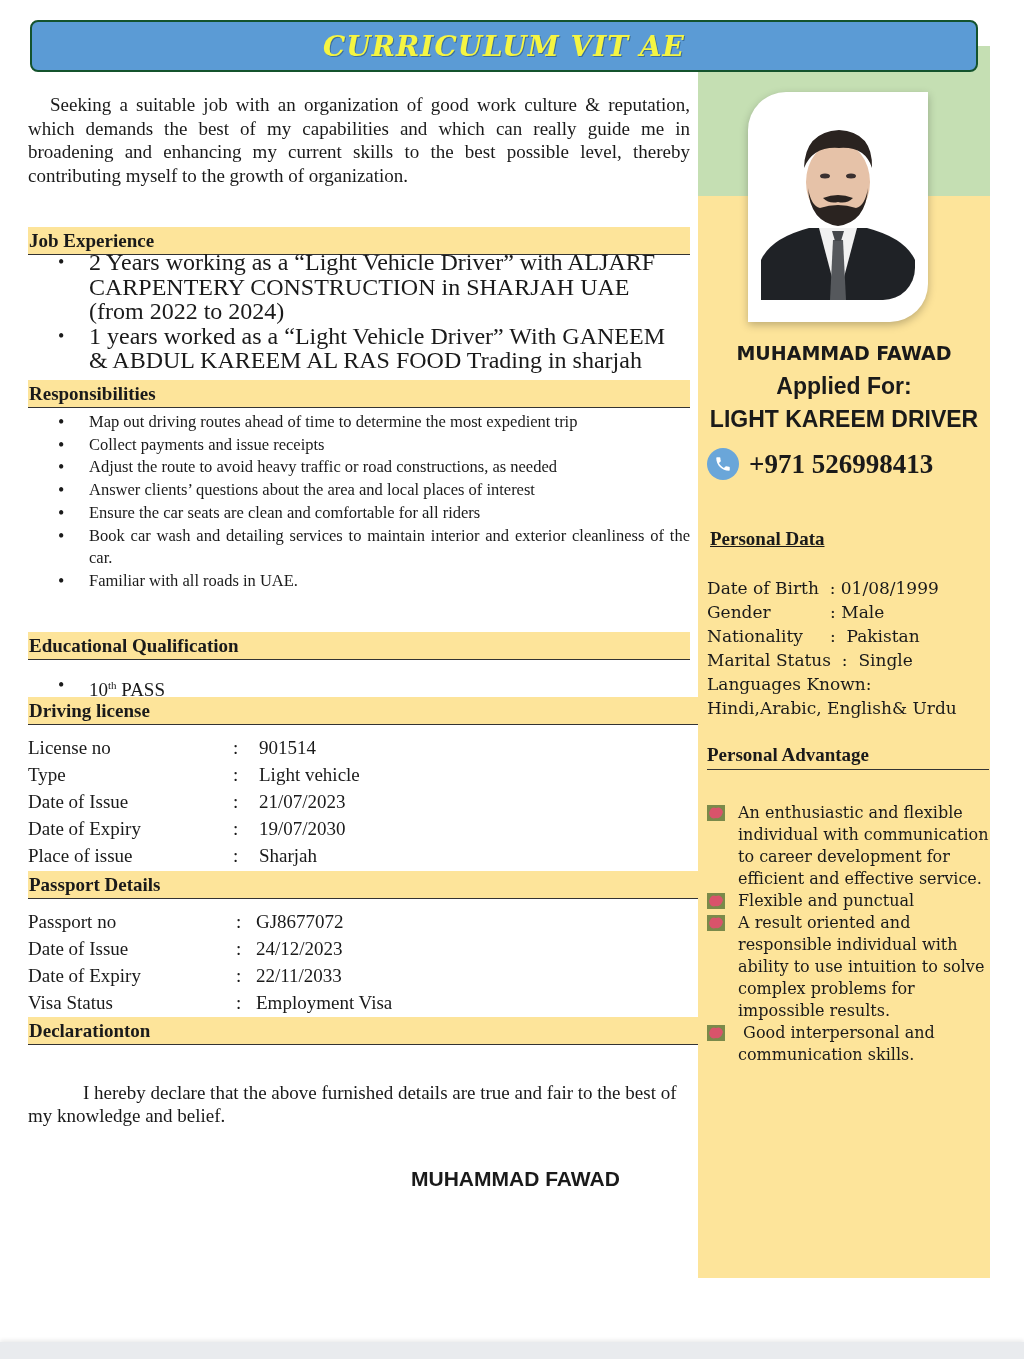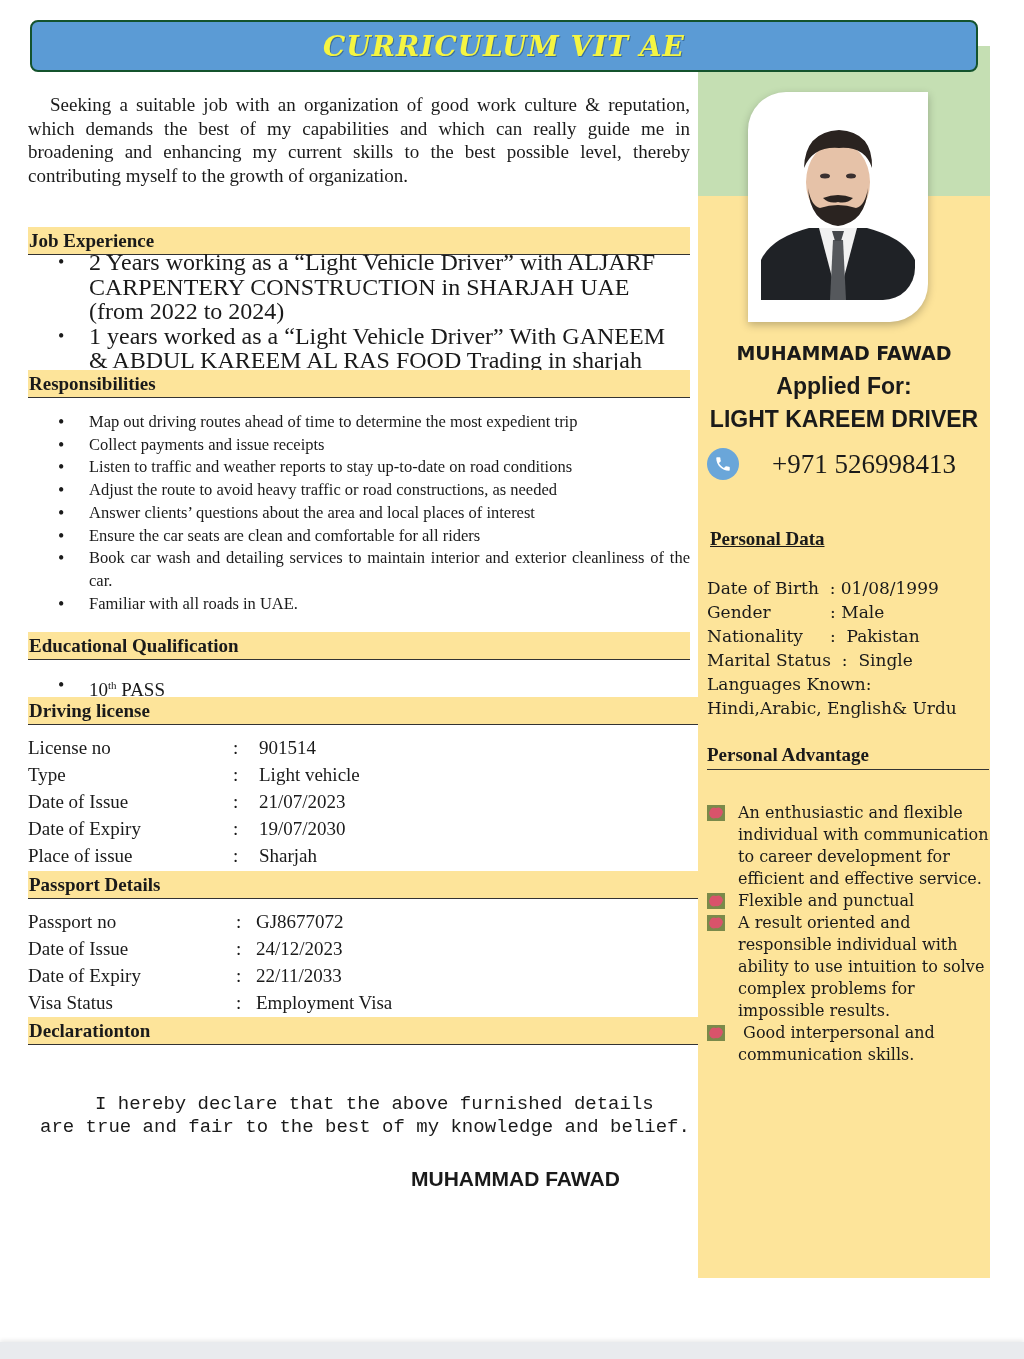--- a/index.html
+++ b/index.html
@@ -73,21 +73,21 @@
     overflow:hidden;
   }
   .photo-frame .ph {
     position:absolute; left:13px; top:18px; width:154px; height:190px;
     background:#ffffff; overflow:hidden; border-radius:0 0 32px 0;
   }
 
   .side-name { position:absolute; left:698px; top:342px; width:292px; text-align:center; font-family:"DejaVu Sans", sans-serif; font-weight:bold; font-size:19px; }
   .side-applied { position:absolute; left:698px; top:373px; width:292px; text-align:center; font-family:"Liberation Sans", sans-serif; font-weight:bold; font-size:23px; }
   .side-role { position:absolute; left:698px; top:406px; width:292px; text-align:center; font-family:"Liberation Sans", sans-serif; font-weight:bold; font-size:23px; }
-  .side-phone { position:absolute; left:707px; top:448px; display:flex; align-items:center; font-family:"Liberation Serif", serif; font-weight:normal; font-size:27px;gap:23px; }
+  .side-phone { position:absolute; left:707px; top:448px; display:flex; align-items:center; font-family:"Liberation Serif", serif; font-weight:bold; font-size:27px; }
   .phone-icon { width:32px; height:32px; border-radius:50%; background:#6aa6d9; display:inline-flex; align-items:center; justify-content:center; margin-right:10px; }
 
   .side-head-pd { position:absolute; left:710px; top:528px; font-weight:bold; font-size:19px; text-decoration:underline; }
   .pd { position:absolute; left:707px; top:576px; font-family:"DejaVu Serif", serif; font-size:17px; line-height:24px; }
   .pd .row { display:flex; white-space:nowrap; }
 
   .side-head-pa { position:absolute; left:707px; top:742px; width:282px; height:28px; border-bottom:1.5px solid #333; font-weight:bold; font-size:19px; line-height:26px; box-sizing:border-box; }
   .adv { position:absolute; left:707px; top:802px; width:282px; margin:0; padding:0; list-style:none; font-family:"DejaVu Serif", serif; font-size:16px; line-height:22px; }
   .adv li { position:relative; padding-left:31px; }
   .adv .flower { position:absolute; left:0; top:3px; width:18px; height:16px; }
@@ -105,25 +105,24 @@
 </div>
 
 <p class="objective" style="margin:0;">Seeking a suitable job with an organization of good work culture &amp; reputation, which demands the best of my capabilities and which can really guide me in broadening and enhancing my current skills to the best possible level, thereby contributing myself to the growth of organization.</p>
 
 <div class="section-head" style="top:211px;margin-top:16px;">Job Experience</div>
 <ul class="bul jobs">
   <li>2 Years working as a “Light Vehicle Driver” with ALJARF CARPENTERY CONSTRUCTION  in SHARJAH UAE (from 2022 to 2024)</li>
   <li>1  years worked as a “Light Vehicle Driver”  With GANEEM &amp; ABDUL KAREEM AL RAS FOOD Trading in  sharjah</li>
 </ul>
 
-<div class="section-head" style="top:370px;">Responsibilities</div>
+<div class="section-head" style="top:380px;">Responsibilities</div>
 <ul class="bul resp">
   <li>Map out driving routes ahead of time to determine the most expedient trip</li>
   <li>Collect payments and issue receipts</li>
-  <li>Listen to traffic and weather reports to stay up-to-date on road conditions</li>
   <li>Adjust the route to avoid heavy traffic or road constructions, as needed</li>
   <li>Answer clients’ questions about the area and local places of interest</li>
   <li>Ensure the car seats are clean and comfortable for all riders</li>
   <li>Book car wash and detailing services to maintain interior and exterior cleanliness of the car.</li>
   <li>Familiar with all roads in UAE.</li>
 </ul>
 
 <div class="section-head" style="top:632px;">Educational Qualification</div>
 <ul class="bul edu">
   <li><span>10</span><sup>th</sup><span> PASS</span></li>
@@ -176,21 +175,21 @@
       <span>22/11/2033</span>
     </div>
   <div class="row">
       <span class="k">Visa Status</span>
       <span class="c">:</span>
       <span>Employment Visa</span>
     </div>
 </div>
 
 <div class="section-head wide" style="top:1017px;">Declarationton</div>
-<p class="declaration" style="margin:12px;font-family:Liberation Mono, monospace;">I hereby declare that the above furnished details are true and fair to the best of my knowledge and belief.</p>
+<p class="declaration" style="margin:0;">I hereby declare that the above furnished details are true and fair to the best of my knowledge and belief.</p>
 <div class="signature">MUHAMMAD FAWAD</div>
 
 <div class="photo-frame">
   <div class="ph">
     <svg width="154" height="190" viewBox="0 0 154 190">
       <rect width="154" height="190" fill="#ffffff"></rect>
       <path d="M0 190 L0 150 Q10 128 48 118 L106 118 Q144 128 154 150 L154 190 Z" fill="#1f2226"></path>
       <path d="M58 118 L77 190 L96 118 Z" fill="#f1f1f1"></path>
       <path d="M72 130 L82 130 L85 190 L69 190 Z" fill="#55585c"></path>
       <path d="M71 121 L83 121 L80 131 L74 131 Z" fill="#44474b"></path>

